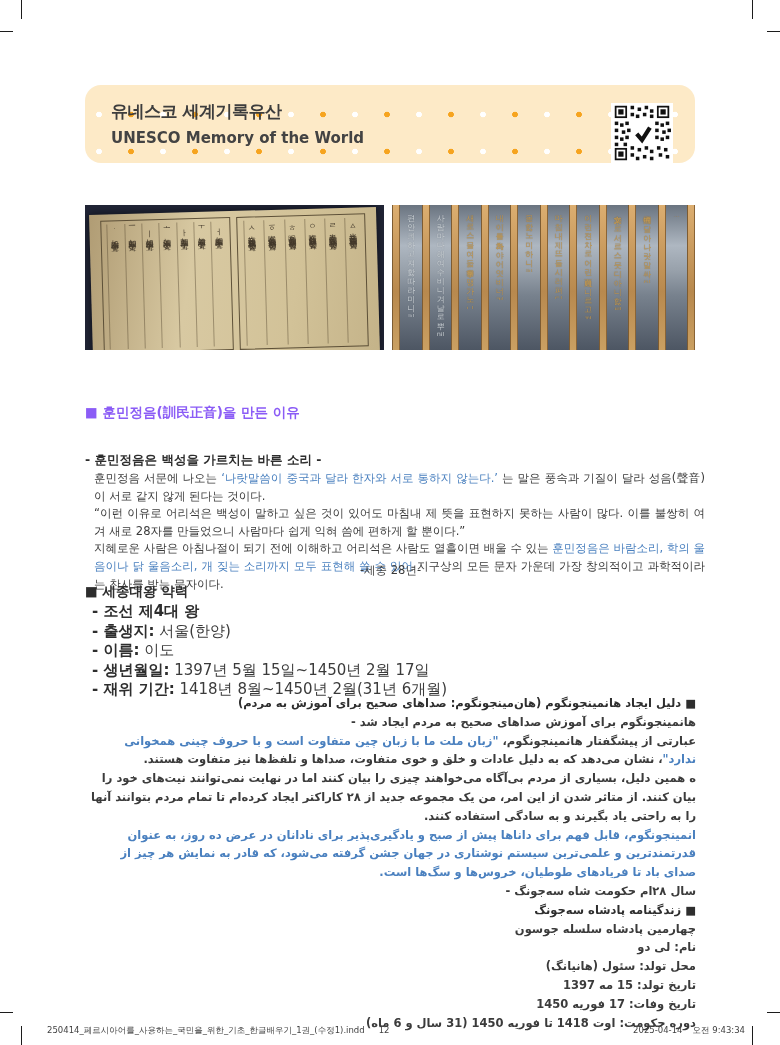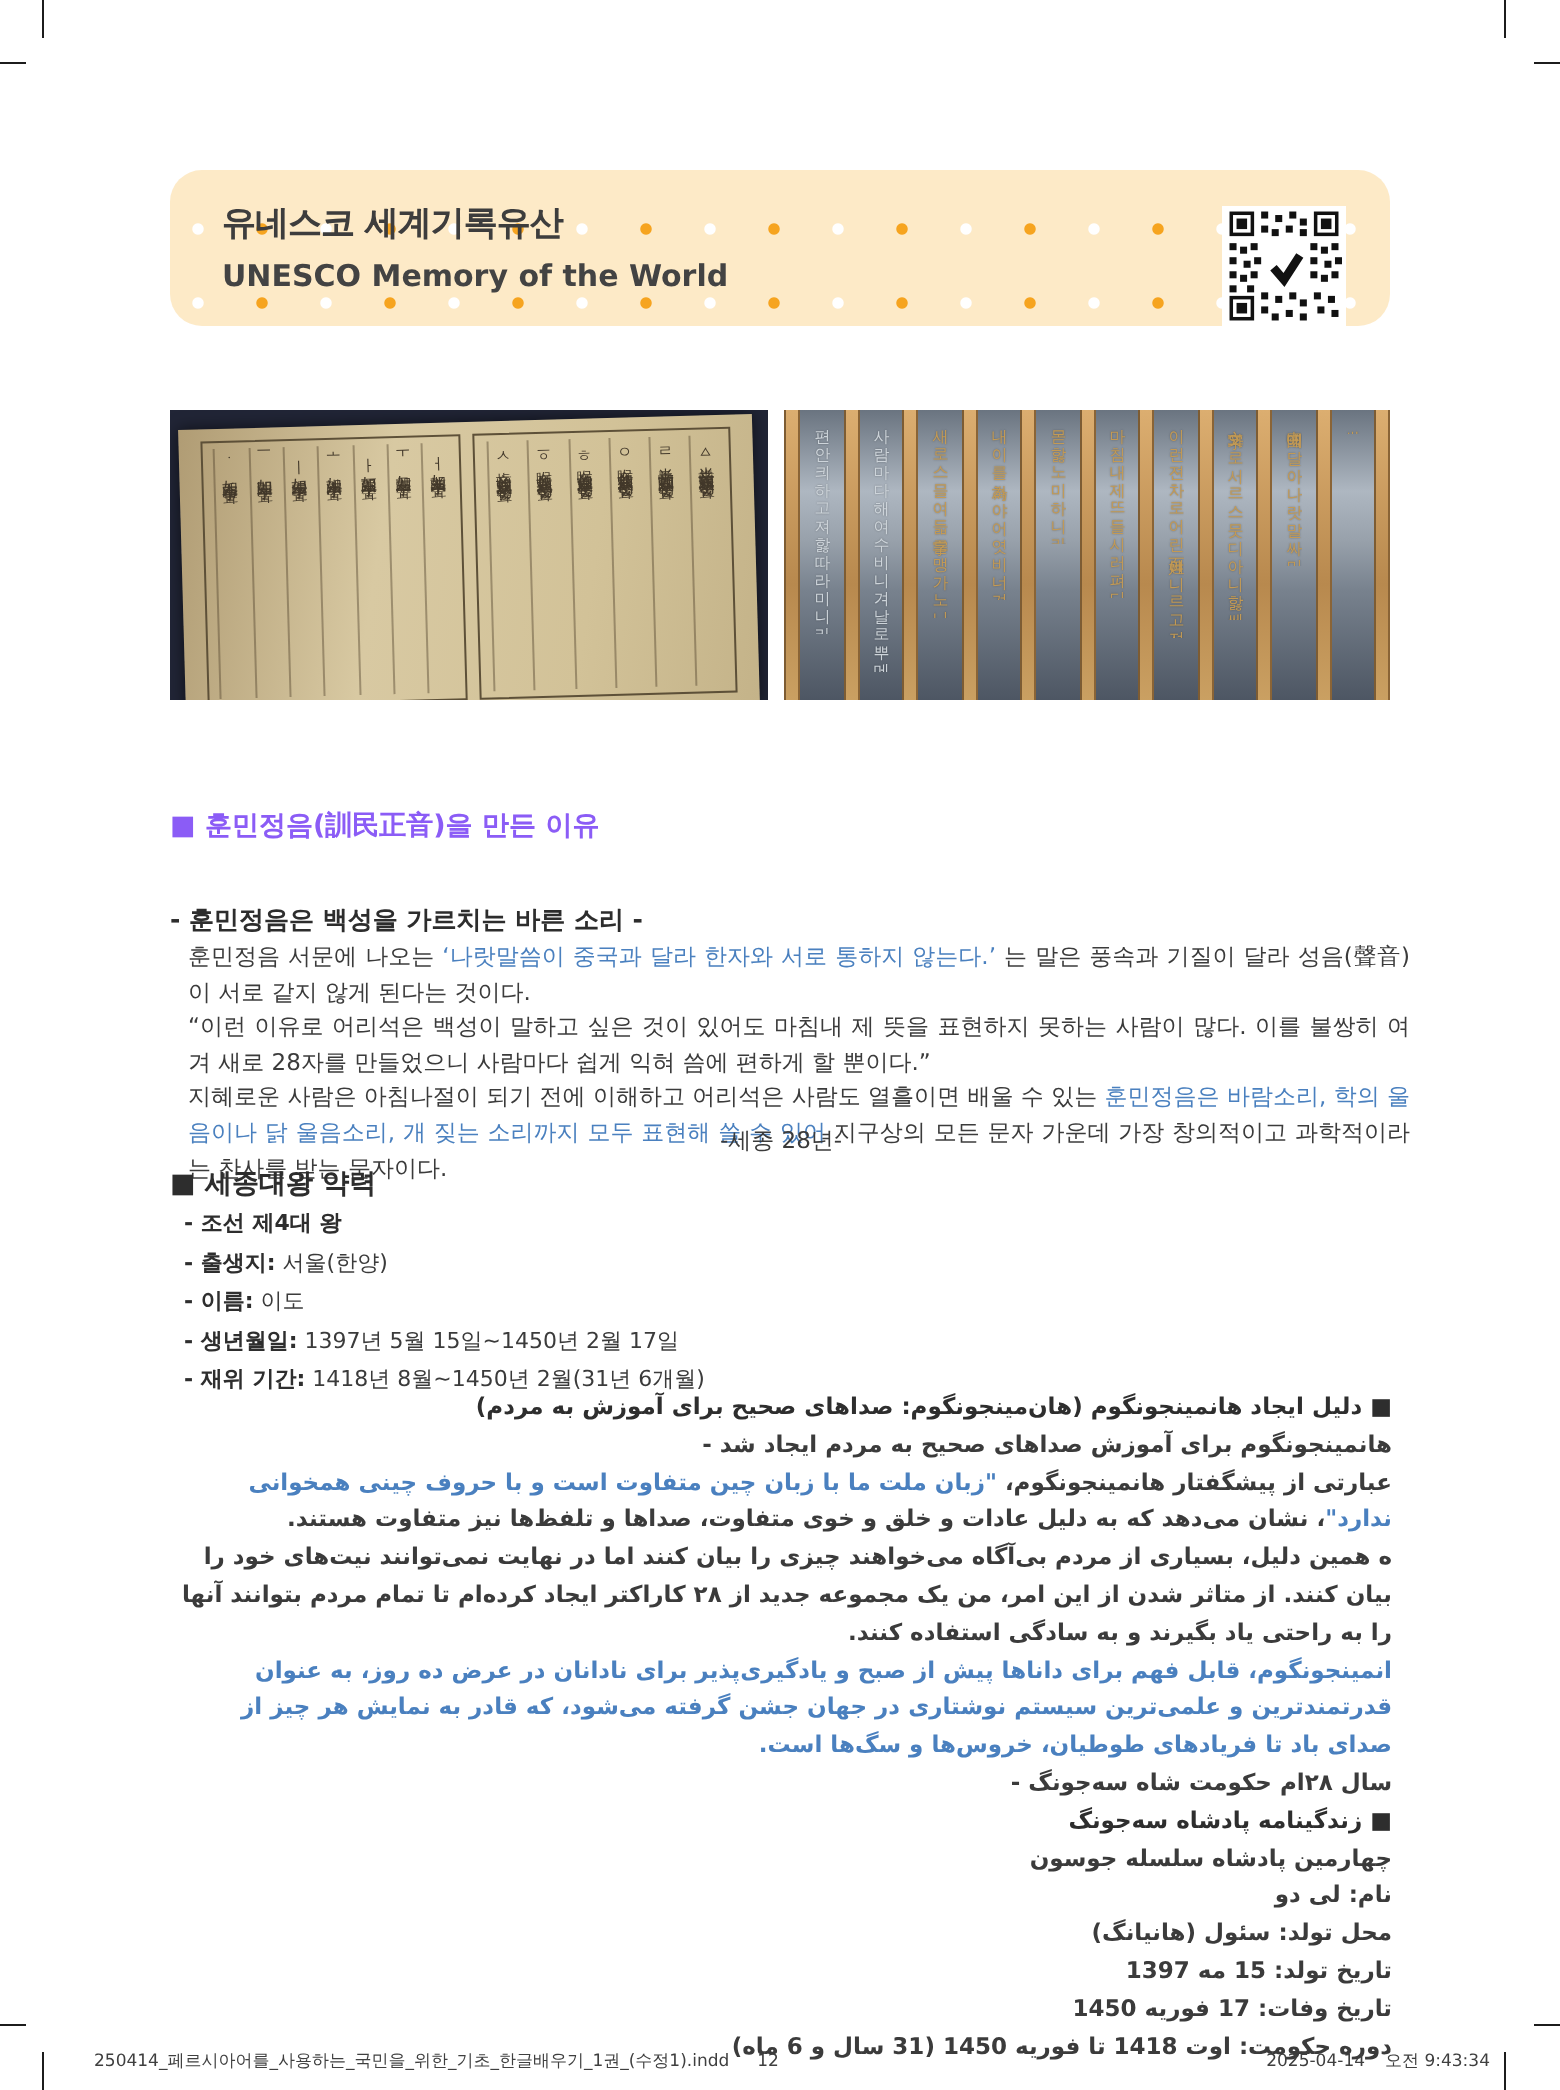--- a/index.html
+++ b/index.html
@@ -42,21 +42,21 @@
   .caption{position:absolute;left:85px;top:361px;width:612px;font-size:10.5px;line-height:17px;
     text-align:justify;color:#3d3d3d;}
   .caption b{color:#2e2e2e;}
   .h1{position:absolute;left:85px;top:404px;font-size:13.5px;font-weight:bold;color:#8b5cf6;text-align:center;}
   .subhead{position:absolute;left:85px;top:452px;font-size:12.5px;font-weight:bold;color:#2d2d2d;}
   .kbody{position:absolute;left:94px;top:470px;width:611px;font-size:11.5px;line-height:17.6px;text-align:justify;}
   .kbody p{margin:0;}
   .blue{color:#4a80bf;}
   .signoff{position:absolute;left:85px;top:563px;width:611px;text-align:center;font-size:11.5px;}
   .h2{position:absolute;left:85px;top:583px;font-size:13.5px;font-weight:bold;color:#2d2d2d;}
-  .klist{position:absolute;left:92px;top:602px;width:600px;font-size:11px;line-height:19.5px;}
+  .klist{position:absolute;left:92px;top:602px;width:600px;font-size:15px;line-height:19.5px;}
   .klist b{color:#2e2e2e;}
   
   .persian{position:absolute;left:85px;top:694px;width:611px;direction:rtl;text-align:right;
     font-size:11.5px;line-height:18.8px;color:#3b3b3b;}
   .persian p{margin:0;font-weight:bold;}
   .persian .bold{font-weight:bold;color:#2e2e2e;}
   
   .footer-left{position:absolute;left:47px;top:1025px;font-size:8.5px;color:#3f3f3f;}
   .footer-left .pg{margin-left:14px;}
   .footer-right{position:absolute;right:35px;top:1025px;font-size:8.5px;color:#3f3f3f;}

